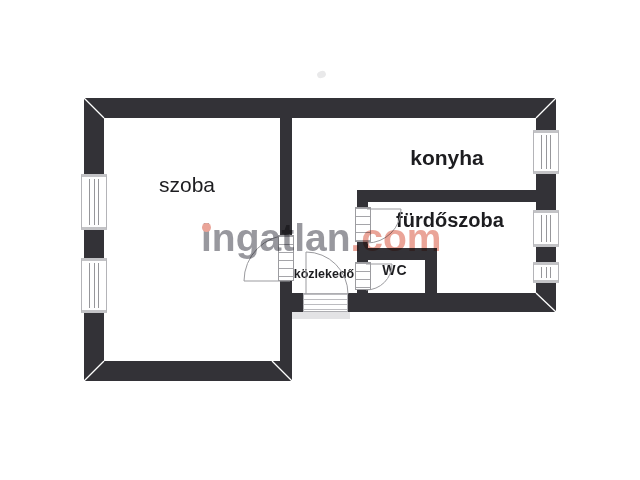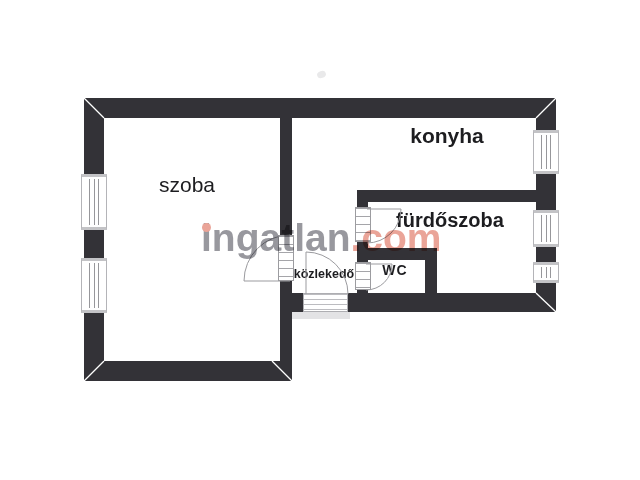--- a/index.html
+++ b/index.html
@@ -31,21 +31,21 @@
     border:1px solid #aeaeb2;
     background-image:repeating-linear-gradient(to bottom,#bcbcc0 0px,#bcbcc0 1px,transparent 1px,transparent 5px);
   }
   .entry-step{position:absolute;background:#e3e3e5;z-index:1;}
   .overlay-svg{position:absolute;left:0;top:0;z-index:5;pointer-events:none;}
   .room-label{
     position:absolute;transform:translate(-50%,-50%);
     color:#1d1d20;white-space:nowrap;z-index:4;
   }
   .lbl-szoba{left:187px;top:185px;font-size:21px;font-weight:400;}
-  .lbl-konyha{left:447px;top:136px;font-size:21px;font-weight:600;}
+  .lbl-konyha{left:447px;top:158px;font-size:21px;font-weight:600;}
   .lbl-furdoszoba{left:450px;top:220px;font-size:20px;font-weight:600;}
   .lbl-kozlekedo{left:324px;top:231px;font-size:12.5px;font-weight:700;margin-top:43px;}
   .lbl-wc{left:395px;top:270px;font-size:14px;font-weight:800;letter-spacing:1px;text-align:right;}
   .watermark{
     position:absolute;left:201px;top:218px;z-index:50;
     mix-blend-mode:multiply;line-height:1;font-size:39px;font-weight:700;
     letter-spacing:0px;white-space:nowrap;pointer-events:none;text-align:right;
   }
   .watermark .brand-gray{color:#98989e;}
   .watermark .brand-accent{color:#eaa498;}

